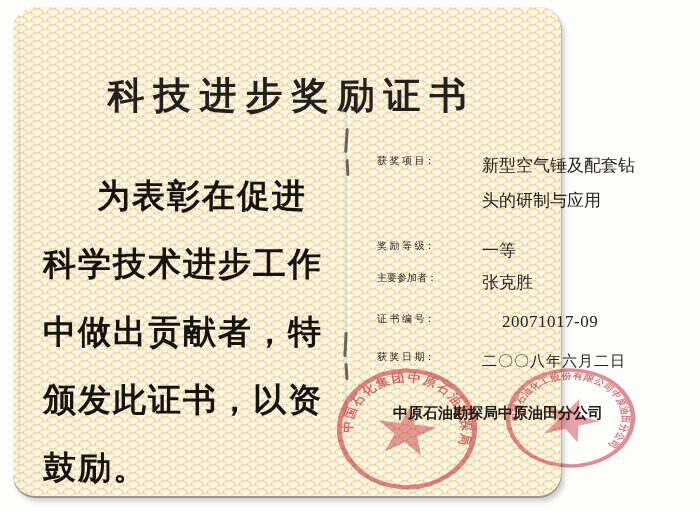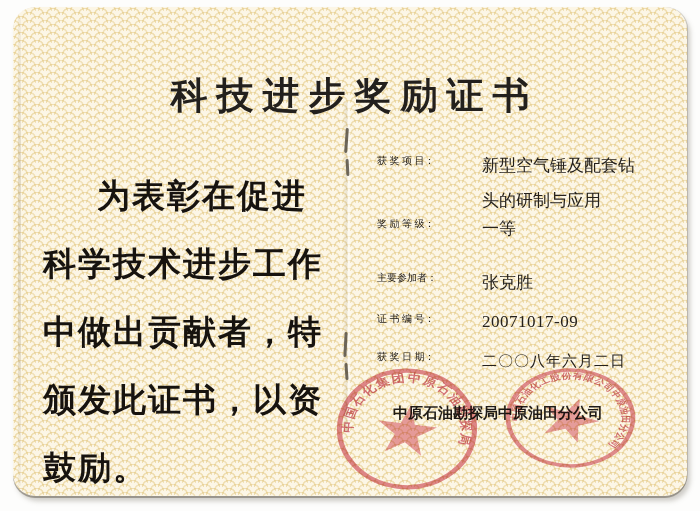--- a/index.html
+++ b/index.html
@@ -5,21 +5,21 @@
   html,body{margin:0;padding:0;}
   body{
     width:700px;height:511px;background:#ffffff;overflow:hidden;
     font-family:"Liberation Serif","DejaVu Serif",serif;
     position:relative;
   }
   .scan{position:absolute;inset:0;background:#fdfdfc;}
 
   
   .page{
-    position:absolute;left:13px;top:7px;width:674px;height:489px;
+    position:absolute;left:13px;top:7px;width:548px;height:489px;
     border-radius:22px;
     background-color:#fcf6e6;
     background-image:
       radial-gradient(circle 8px at 50% 100%, rgba(227,200,130,0) 5.5px, rgba(227,200,130,.55) 6px, rgba(227,200,130,.55) 7px, rgba(227,200,130,0) 7.5px),
       radial-gradient(circle 8px at 50% 100%, rgba(227,200,130,0) 5.5px, rgba(227,200,130,.45) 6px, rgba(227,200,130,.45) 7px, rgba(227,200,130,0) 7.5px);
     background-size:16px 8px,16px 8px;
     background-position:0 0,8px 4px;
     box-shadow:0 2px 0 rgba(110,104,92,.55), 3px 5px 5px rgba(125,120,108,.38), 1px 0 0 rgba(140,135,122,.35);
   }
   .page::before{ 
@@ -57,22 +57,22 @@
 
   
   .fld-label{
     position:absolute;left:364px;color:#1f1b17;font-weight:400;
     font-size:10px;white-space:nowrap;
   }
   .fld-value{
     position:absolute;left:469px;color:#25211c;font-size:17px;white-space:nowrap;
   }
   .y-project{top:147px;} .y-project2{top:182px;}
-  .y-grade{top:210px;} .y-part{top:264px;} .y-num{top:305px;} .y-date{top:343px;}
-  .fld-value.num{font-size:17px;letter-spacing:.5px;}
+  .y-grade{top:232px;} .y-part{top:264px;} .y-num{top:305px;} .y-date{top:343px;}
+  .fld-value.num{font-size:17px;letter-spacing:.5px;padding-left:20px;}
   .fld-value.date{font-size:15px;letter-spacing:1px;top:345px;}
 
   
   .issuers{
     position:absolute;left:380px;top:397px;width:250px;
     display:flex;justify-content:flex-start;
     font-size:15px;font-weight:700;color:#1f1b17;white-space:nowrap;
   }
 
   

